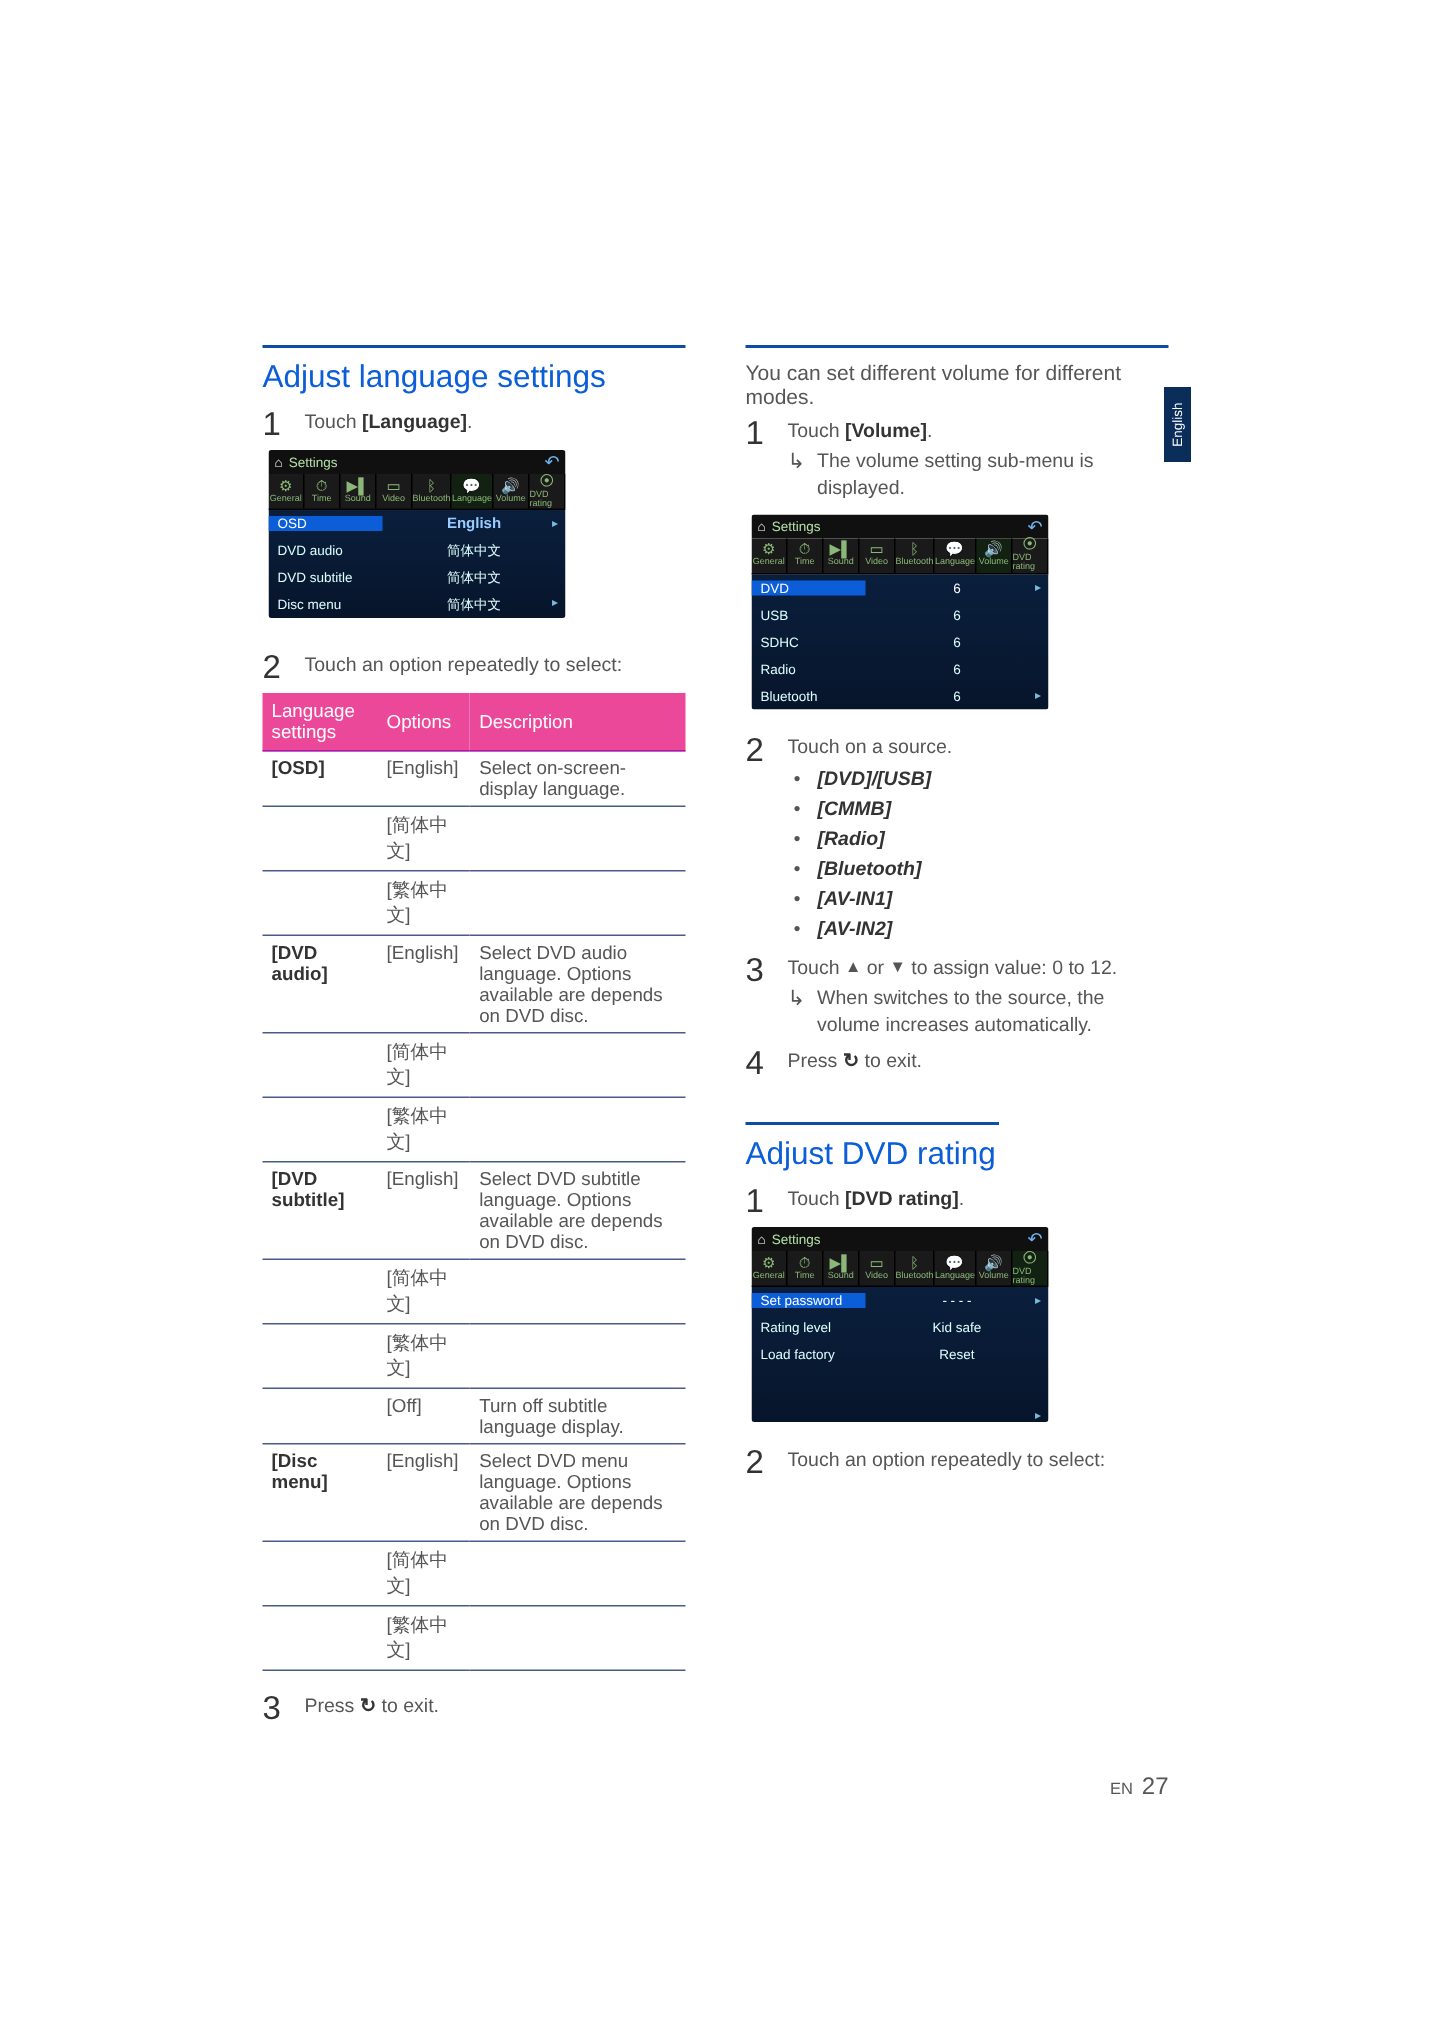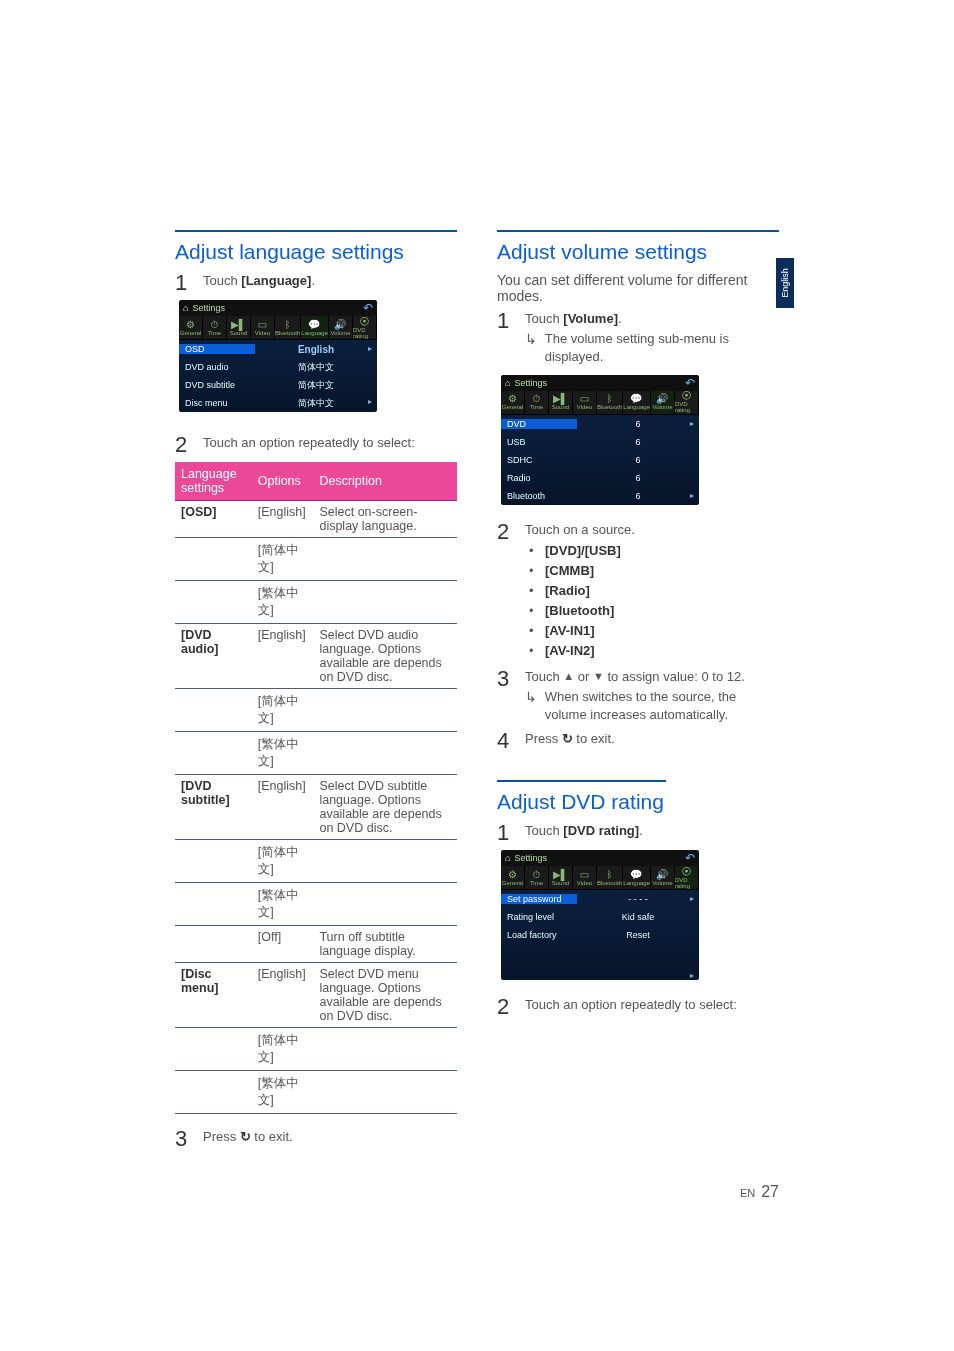--- a/index.html
+++ b/index.html
@@ -33,21 +33,21 @@
     font-size: 21px;
     font-weight: 400;
     margin-bottom: 8px;
   }
   .step { display: flex; gap: 14px; margin-bottom: 6px; align-items: flex-start; }
   .step .num { font-size: 22px; font-weight: 400; color: #333; min-width: 14px; line-height: 1; }
   .step .body { font-size: 13px; color: #555; line-height: 1.4; flex: 1; }
   .bold { font-weight: 600; color: #333; }
   .arrow-line { display: flex; gap: 8px; margin-top: 2px; }
   .arrow-line .arrow { font-size: 14px; line-height: 1.4; }
-  ul.bullets { list-style: none; padding-left: 20px; margin-top: 2px; }
+  ul.bullets { list-style: none; padding-left: 20px; margin-top: 2px; font-style: italic; }
   ul.bullets li { font-size: 13px; color: #555; line-height: 1.55; }
   ul.bullets li::before { content: "•"; display: inline-block; width: 16px; margin-left: -16px; }
 
   
   .shot { width: 198px; border-radius: 2px; overflow: hidden; font-family: Arial, sans-serif; }
   .shot-header {
     background: #101010; height: 16px; display: flex; align-items: center;
     padding: 0 4px; color: #b4e0a7; font-size: 9px; gap: 4px;
   }
   .shot-header .home { color: #fff; }
@@ -268,21 +268,20 @@
     <div class="step" style="margin-top:14px;">
       <div class="num">3</div>
       <div class="body">
         <span>Press </span><span class="back-icon bold">↺</span><span> to exit.</span>
       </div>
     </div>
   </div>
 
   <div class="col">
     <div class="rule-top"></div>
-    <h2 class="section">Adjust volume settings</h2>
     <div class="body" style="font-size:14px;color:#555;margin-bottom:6px;">You can set different volume for different modes.</div>
 
     <div class="step">
       <div class="num">1</div>
       <div class="body">
         <div><span>Touch </span><span class="bold">[Volume]</span><span>.</span></div>
         <div class="arrow-line">
             <span class="arrow">↳</span>
             <span>The volume setting sub-menu is displayed.</span>
           </div>

